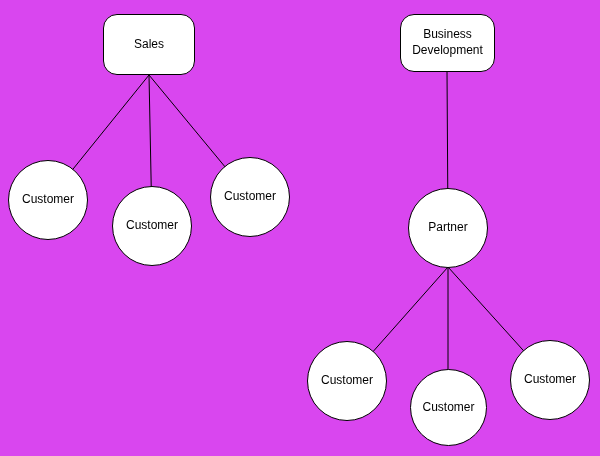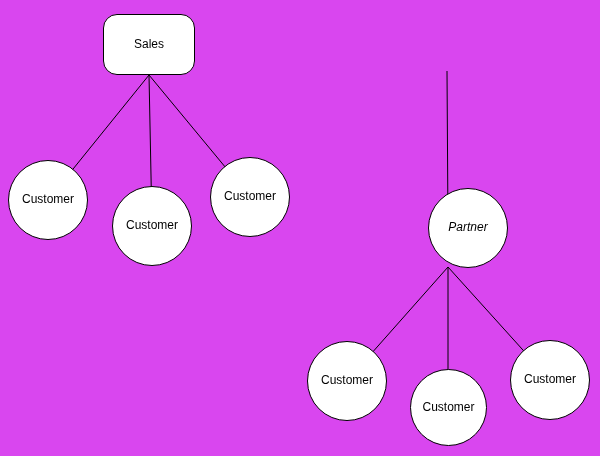--- a/index.html
+++ b/index.html
@@ -70,22 +70,25 @@
   </div>
 
   <div class="node circle" style="left:112px; top:186px; width:80px; height:80px;">
     <span>Customer</span>
   </div>
 
   <div class="node circle" style="left:210px; top:157px; width:80px; height:80px;">
     <span>Customer</span>
   </div>
 
+  <div class="node roundrect" style="left:400px; top:14px; width:95px; height:58px;">
+    <span>Business Development</span>
+  </div>
 
-  <div class="node circle" style="left:428px; top:188px; width:80px; height:80px;font-style:italic;">
+  <div class="node circle" style="left:408px; top:188px; width:80px; height:80px;">
     <span>Partner</span>
   </div>
 
   <div class="node circle" style="left:307px; top:341px; width:80px; height:80px;">
     <span>Customer</span>
   </div>
 
   <div class="node circle" style="left:410px; top:369px; width:77px; height:77px;">
     <span>Customer</span>
   </div>

